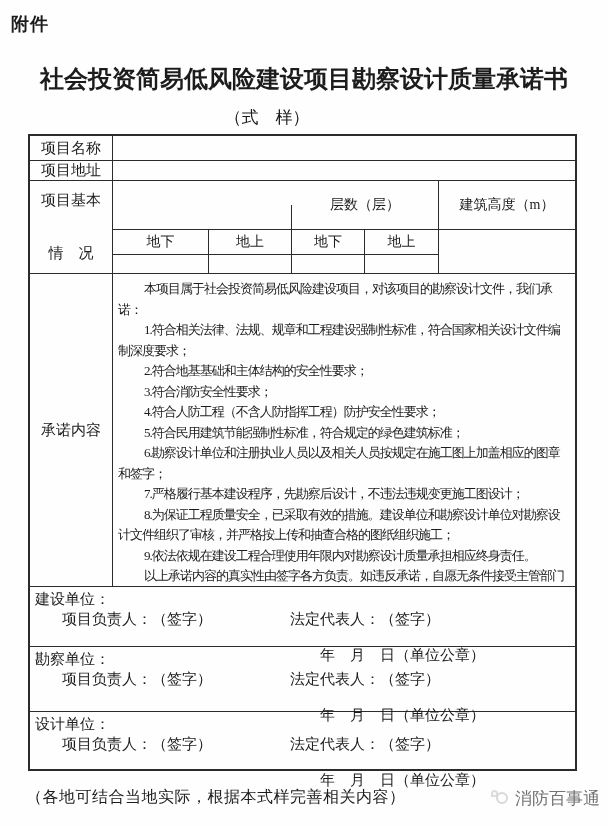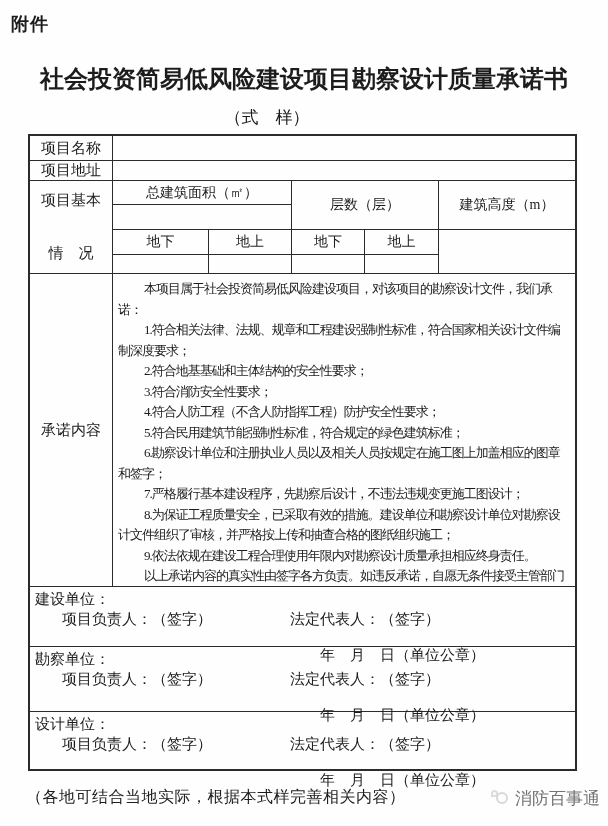--- a/index.html
+++ b/index.html
@@ -96,21 +96,20 @@
     <div class="lblcell">项目地址</div>
     <div class="valcell"></div>
   </div>
 
   <div class="basic">
     <div class="lblcell">
       <span>项目基本</span>
       <span>情　况</span>
     </div>
     <div class="bgrid">
-      <div class="c-area-h bb br">总建筑面积（㎡）</div>
       <div class="c-area-total bb br"></div>
       <div class="c-floors-h bb br">层数（层）</div>
       <div class="c-height-h bb">建筑高度（m）</div>
       <div class="c-sub1 bb br">地下</div>
       <div class="c-sub2 bb br">地上</div>
       <div class="c-sub3 bb br">地下</div>
       <div class="c-sub4 bb br">地上</div>
       <div class="c-v1 br"></div>
       <div class="c-v2 br"></div>
       <div class="c-v3 br"></div>

